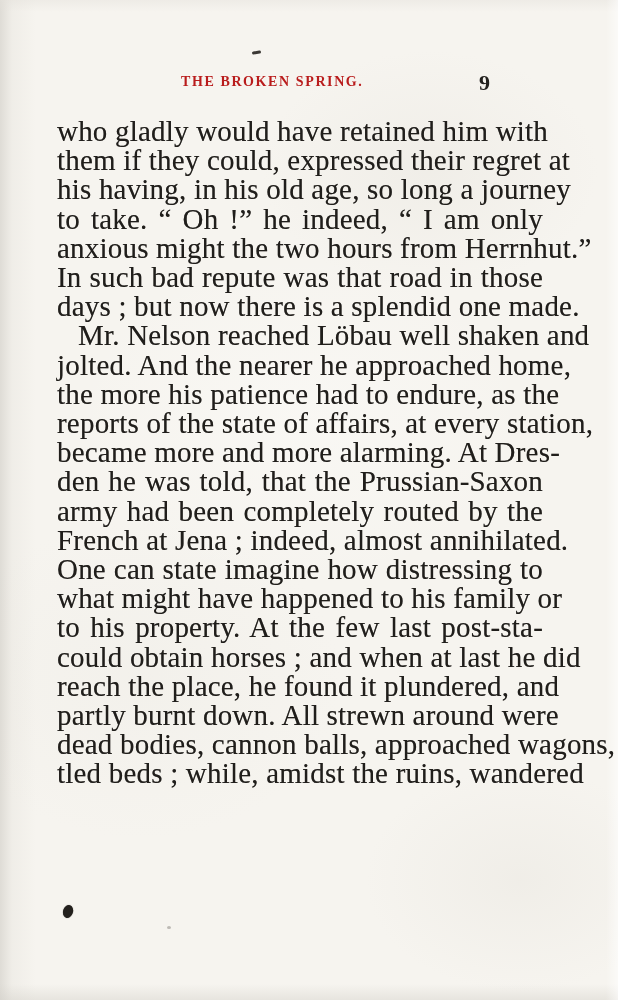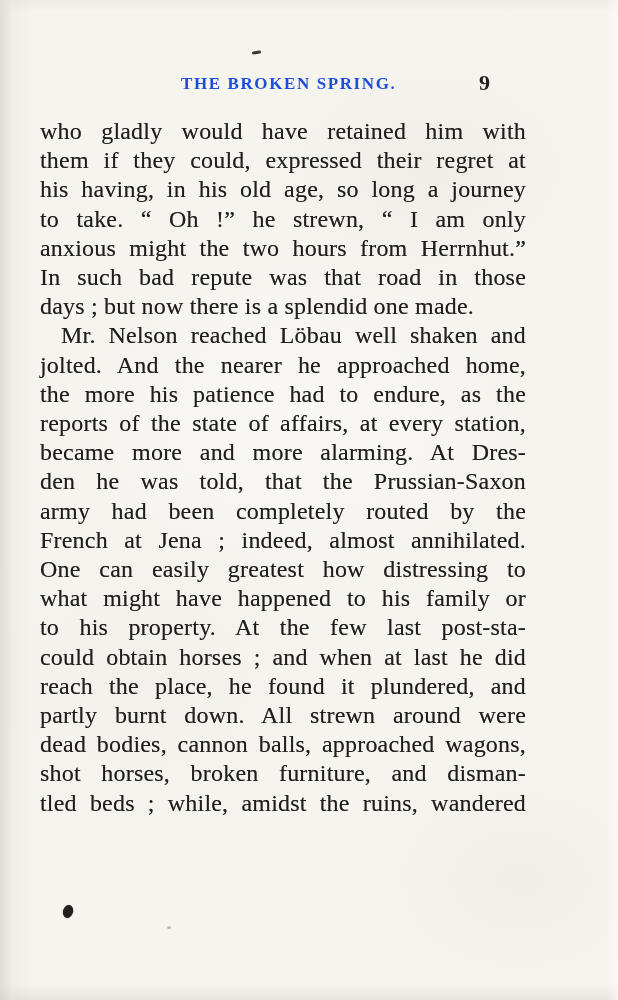--- a/index.html
+++ b/index.html
@@ -52,40 +52,40 @@
     position: absolute;
     right: 0; top: 0; bottom: 0;
     width: 12px;
     pointer-events: none;
     background: linear-gradient(270deg, rgba(255,255,255,0.55), rgba(246,244,239,0));
   }
   .running-title {
     position: absolute;
     top: 74px;
     left: 181px;
-    font-size: 17px;
+    font-size: 14px;
     font-weight: 700;
     letter-spacing: 1.6px;
     white-space: nowrap;
-    color: #1d4ed8;
+    color: #b91c1c;
   }
   .page-number {
     position: absolute;
     top: 70px;
     left: 479px;
     font-size: 22px;
     font-weight: 700;
     color: #23211e;
   }
   .text-block {
     position: absolute;
-    left: 40px;
+    left: 57px;
     top: 117px;
     width: 486px;
-    font-size: 24px;
+    font-size: 29px;
     line-height: 29.2px;
     letter-spacing: 0.2px;
     color: #201e1b;
     text-shadow: 0 0 0.4px rgba(32,30,27,0.5);
   }
   .para { margin: 0; }
   .line {
     text-align: justify;
     text-align-last: justify;
     white-space: nowrap; 
@@ -135,43 +135,42 @@
     <span class="running-title">THE BROKEN SPRING.</span>
     <span class="page-number">9</span>
   </header>
 
   <main class="text-block">
 
     <div class="para">
       <div class="line">who gladly would have retained him with</div>
       <div class="line">them if they could, expressed their regret at</div>
       <div class="line">his having, in his old age, so long a journey</div>
-      <div class="line">to take. “ Oh !” he strewn, “ I am only</div>
+      <div class="line">to take. “ Oh !” he indeed, “ I am only</div>
       <div class="line">anxious might the two hours from Herrnhut.”</div>
       <div class="line">In such bad repute was that road in those</div>
       <div class="line line--end">days ; but now there is a splendid one made.</div>
     </div>
 
     <div class="para">
       <div class="line line--indent">Mr. Nelson reached Löbau well shaken and</div>
       <div class="line">jolted. And the nearer he approached home,</div>
       <div class="line">the more his patience had to endure, as the</div>
       <div class="line">reports of the state of affairs, at every station,</div>
       <div class="line">became more and more alarming. At Dres-</div>
       <div class="line">den he was told, that the Prussian-Saxon</div>
       <div class="line">army had been completely routed by the</div>
       <div class="line">French at Jena ; indeed, almost annihilated.</div>
-      <div class="line">One can easily greatest how distressing to</div>
+      <div class="line">One can state imagine how distressing to</div>
       <div class="line">what might have happened to his family or</div>
       <div class="line">to his property. At the few last post-sta-</div>
       <div class="line">could obtain horses ; and when at last he did</div>
       <div class="line">reach the place, he found it plundered, and</div>
       <div class="line">partly burnt down. All strewn around were</div>
       <div class="line">dead bodies, cannon balls, approached wagons,</div>
-      <div class="line">shot horses, broken furniture, and disman-</div>
       <div class="line">tled beds ; while, amidst the ruins, wandered</div>
     </div>
 
   </main>
 
   <div class="ink-spot"></div>
   <div class="speck"></div>
 
 </div>
 

